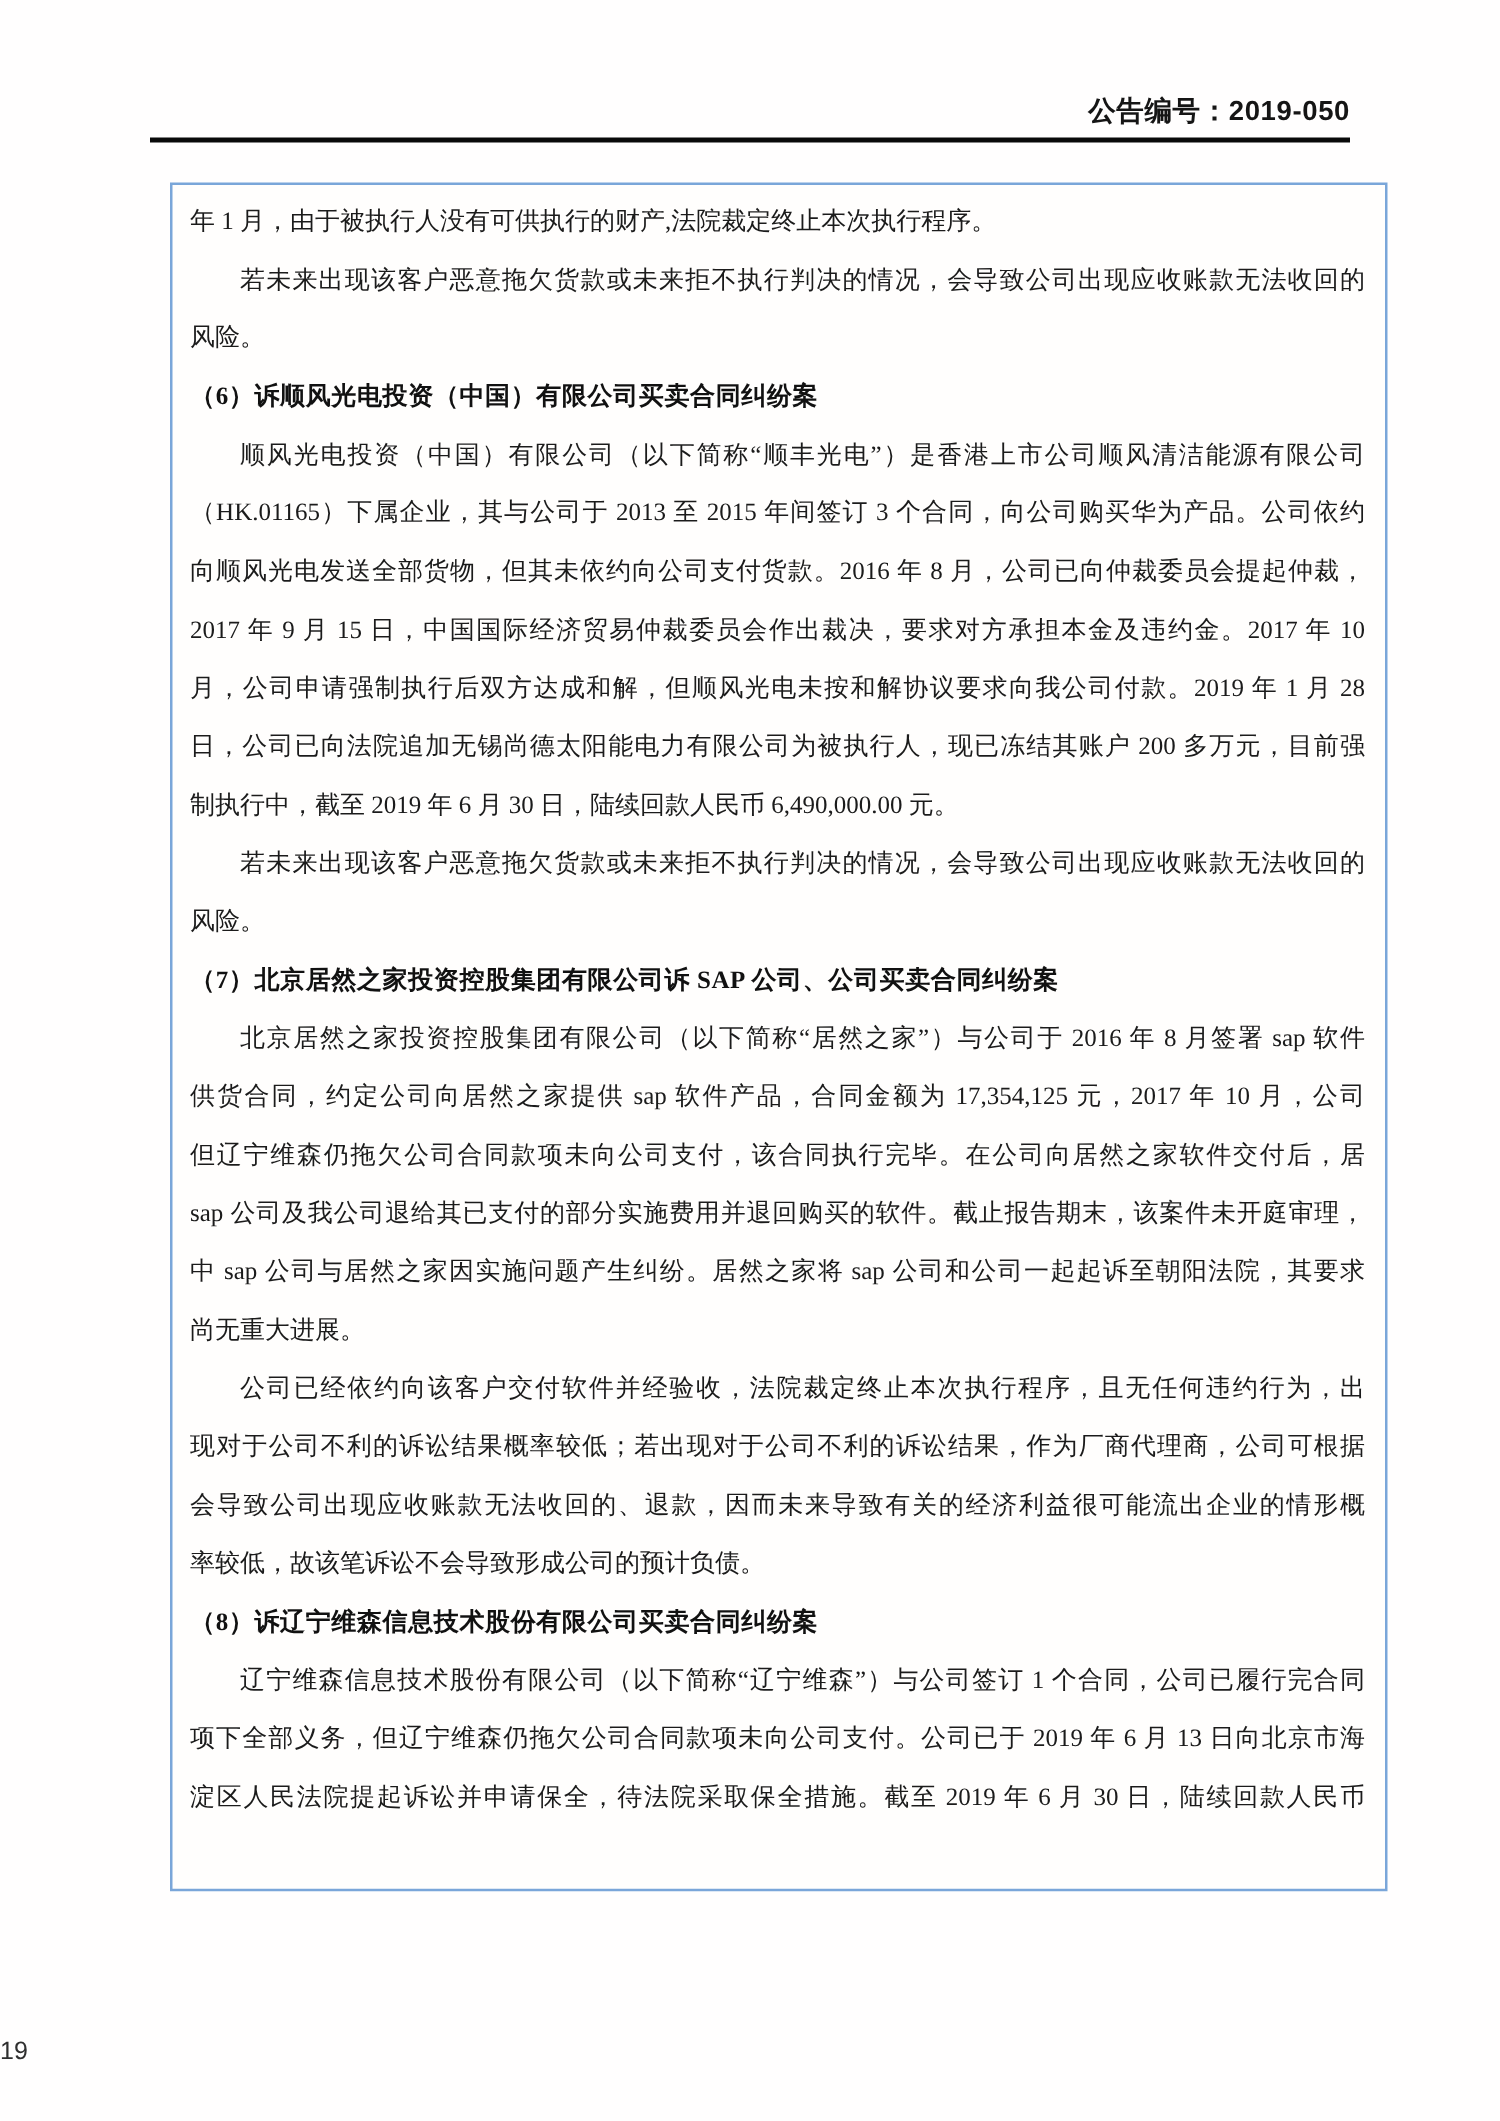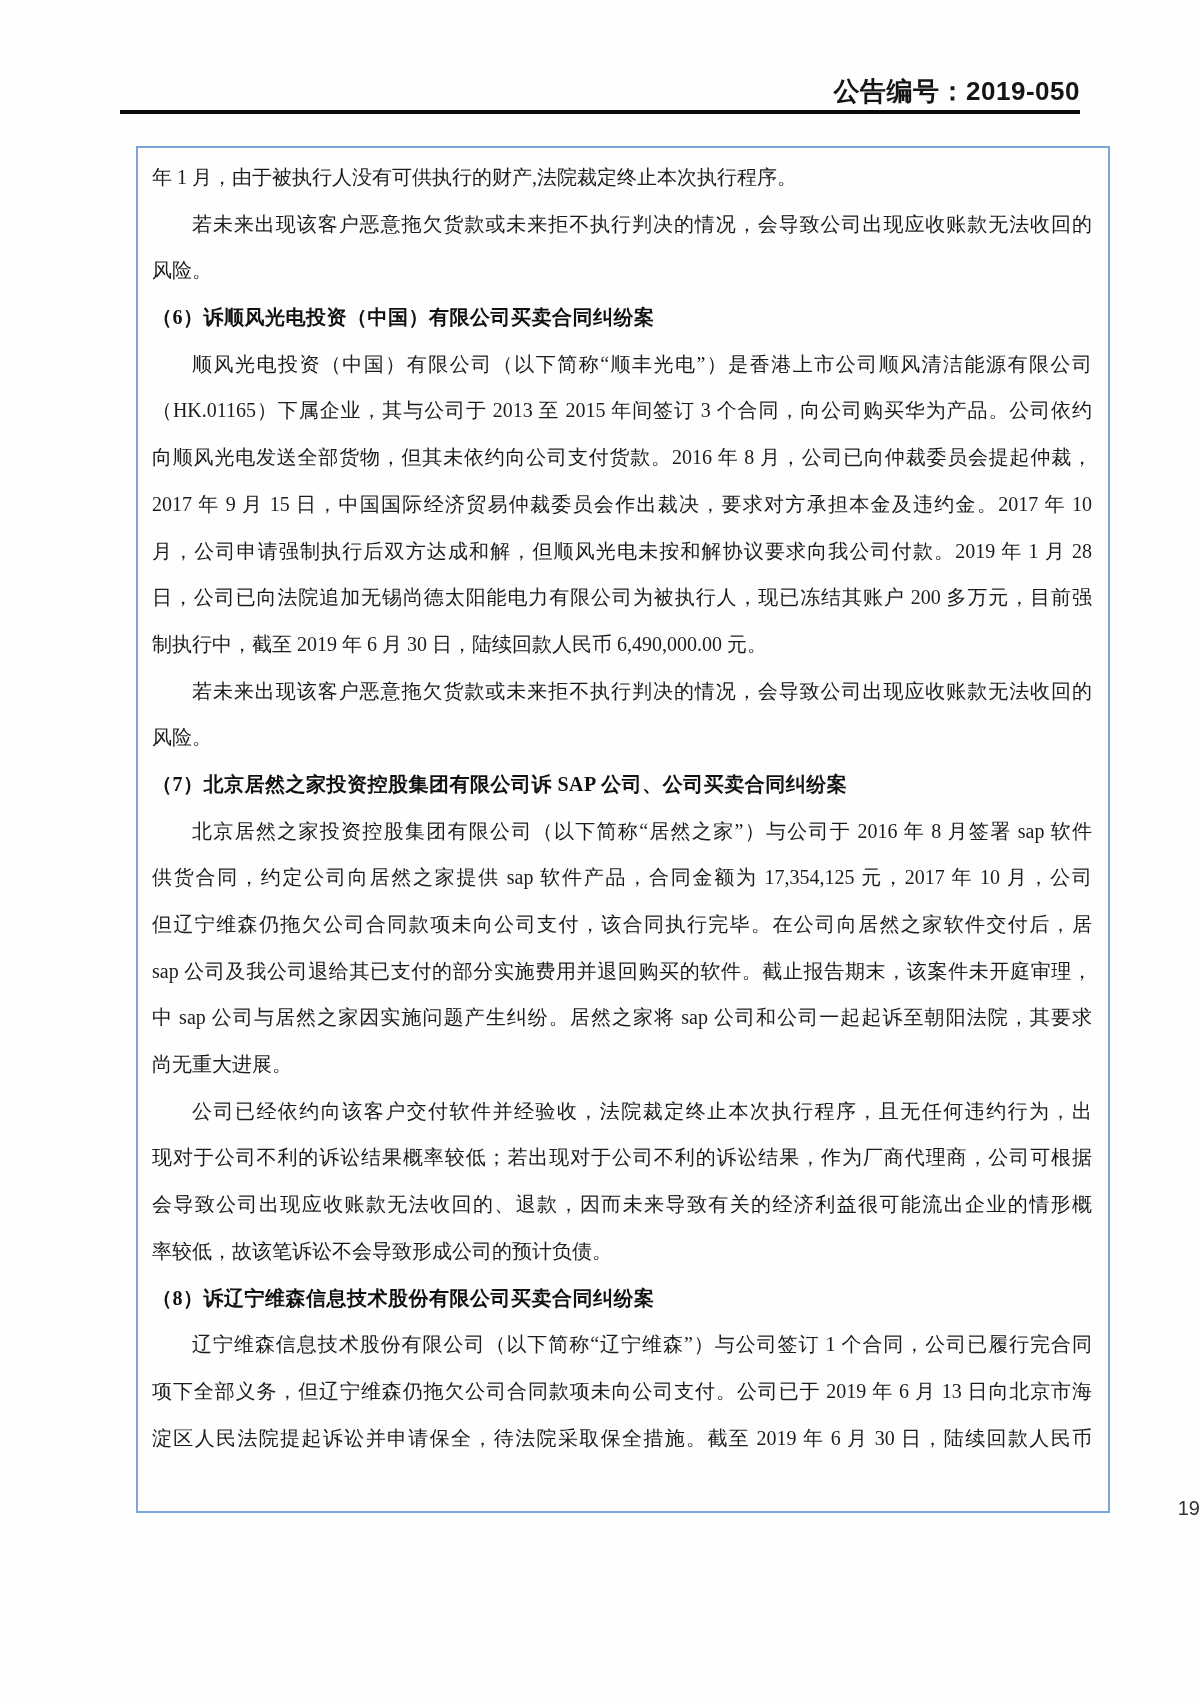--- a/index.html
+++ b/index.html
@@ -15,21 +15,21 @@
     background: #fffefe;
     overflow: hidden;
     color: var(--text, #1c1c1c);
   }
   .header-label {
     position: absolute;
     top: 74px;
     right: 120px;
     font-family: "Liberation Sans", "DejaVu Sans", sans-serif;
     font-weight: 600;
-    font-size: 26px;
+    font-size: 22px;
     letter-spacing: 0.5px;
     color: #151515;
   }
   .header-rule {
     position: absolute;
     top: 110px;
     left: 120px;
     width: 960px;
     height: 4px;
     background: var(--rule, #0a0a0a);
@@ -59,24 +59,24 @@
     text-align-last: justify;
     text-justify: distribute;
   }
   .line.heading {
     font-weight: bold;
     color: #111111;
     letter-spacing: 0.5px;
   }
   .page-number {
     position: absolute;
-    top: 1497px;
+    top: 1630px;
     left: 0;
     width: 100%;
-    text-align: right;
+    text-align: left;
     font-family: "Liberation Sans", "DejaVu Sans", sans-serif;
     font-size: 20px;
     color: #2f2f2f;
   }
 </style>
 </head>
 <body>
 
 <div class="page">
   <div class="header-label">公告编号：2019-050</div>

